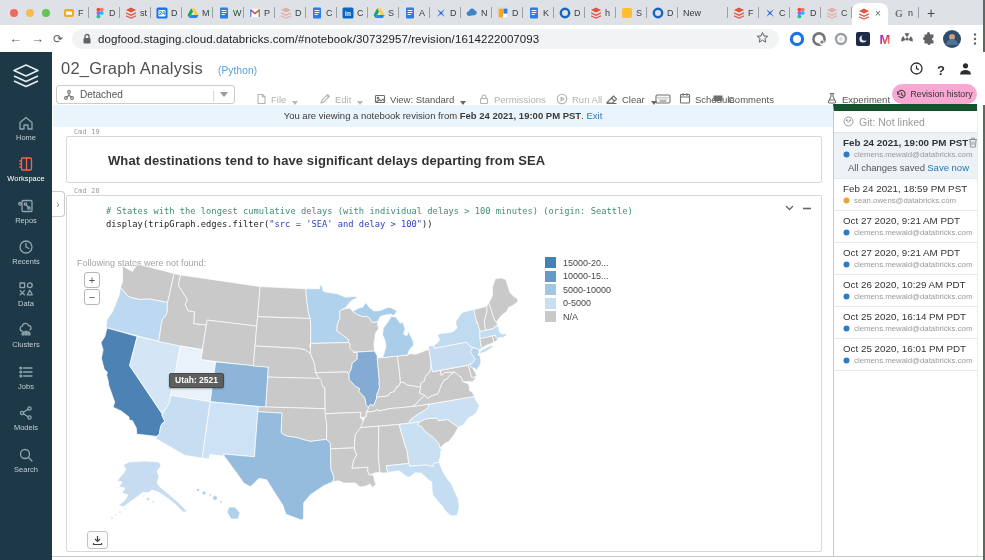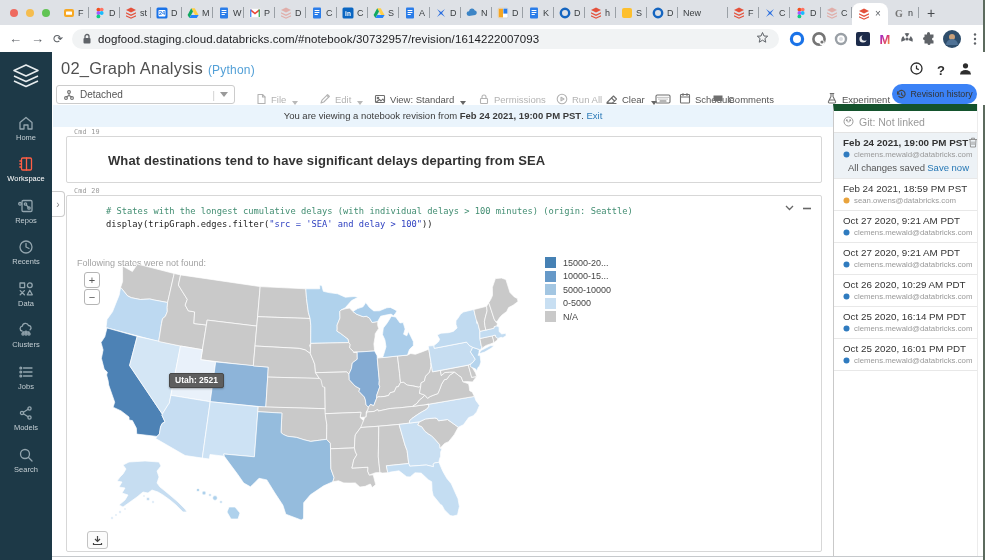--- a/index.html
+++ b/index.html
@@ -33,33 +33,33 @@
 
   
   .sidebar { position:absolute; left:0; top:52px; width:52px; height:552px; background:#1d3947; display:flex; flex-direction:column; align-items:center; }
   .logo { margin-top:11px; margin-bottom:14px; }
   .side-item { width:52px; height:41.5px; display:flex; flex-direction:column; align-items:center; justify-content:center; gap:1px; }
   .side-label { font-size:7.5px; color:#c4ced3; }
   .side-item.active .side-label { color:#fff; }
 
   .nb-header { position:absolute; left:52px; top:52px; width:933px; height:32px; background:#fff; }
   .nb-title { position:absolute; left:9px; top:7px; font-size:16.5px; color:#4f4f4f; letter-spacing:0.2px; }
-  .nb-lang { font-size:12px; color:#53a0d7; margin-left:5px; }
+  .nb-lang { font-size:10px; color:#53a0d7; margin-left:15px; }
   .hdr-icons { position:absolute; right:13px; top:9px; display:flex; gap:14px; align-items:center; color:#2d2d2d; }
   .hdr-icons .qmark { font-size:13px; font-weight:bold; color:#2d2d2d; }
 
   .nb-toolbar { position:absolute; left:52px; top:84px; width:933px; height:21px; background:#fff; font-size:9.5px; color:#555; }
   .tbtn { position:absolute; top:0; height:21px; display:flex; align-items:flex-end; gap:4px; white-space:nowrap; }
   .tbtn.dis { color:#b3b3b3; }
   .caret { width:0; height:0; border-left:3.5px solid transparent; border-right:3.5px solid transparent; border-top:4px solid #666; display:inline-block; margin-left:2px; }
   .tbtn.dis .caret { border-top-color:#b9b9b9; }
   .detached { font-size:10px; position:absolute; left:4px; top:1px; width:179px; height:19px; border:1px solid #ccc; border-radius:3px; display:flex; align-items:center; padding:0 6px; background:#fff; color:#555; }
   .detached .dsep { margin-left:auto; color:#d0d0d0; font-size:11px; }
   .detached .dchev { width:0; height:0; border-left:4px solid transparent; border-right:4px solid transparent; border-top:5px solid #9a9a9a; margin-left:5px; }
-  .rev-pill { position:absolute; left:840px; top:0; width:85px; background:#3b82f6; border-radius:10px; height:20px; display:flex; align-items:center; justify-content:center; padding:0 4px; gap:3px; color:#333; font-size:8.8px; }
+  .rev-pill { position:absolute; left:840px; top:0; width:85px; background:#f9a8d4; border-radius:10px; height:20px; display:flex; align-items:center; justify-content:center; padding:0 4px; gap:3px; color:#333; font-size:8.8px; }
 
   .banner { position:absolute; left:53px; top:105px; width:780px; height:22px; background:#eaf4fc; text-align:center; font-size:9.5px; color:#3b3b3b; line-height:22px; }
   .banner b { font-weight:bold; }
   .banner a { color:#2e7cb8; text-decoration:none; }
 
   .notebook { position:absolute; left:52px; top:127px; width:781px; height:429px; background:#fff; overflow:hidden; }
   .cmd-label { position:absolute; font-size:6.8px; color:#999; font-family:"DejaVu Sans Mono", monospace; letter-spacing:0.2px; }
   .cell { position:absolute; background:#fff; border:1px solid #d7d7d7; border-radius:2px;padding-left:22px; }
   .md-heading { font-size:13px; font-weight:bold; color:#333; margin:16px 0 0 19px; letter-spacing:0.1px; }
   .code { font-family:"DejaVu Sans Mono", monospace; font-size:8.75px; line-height:13px; margin:9px 0 0 17px; white-space:pre; }

